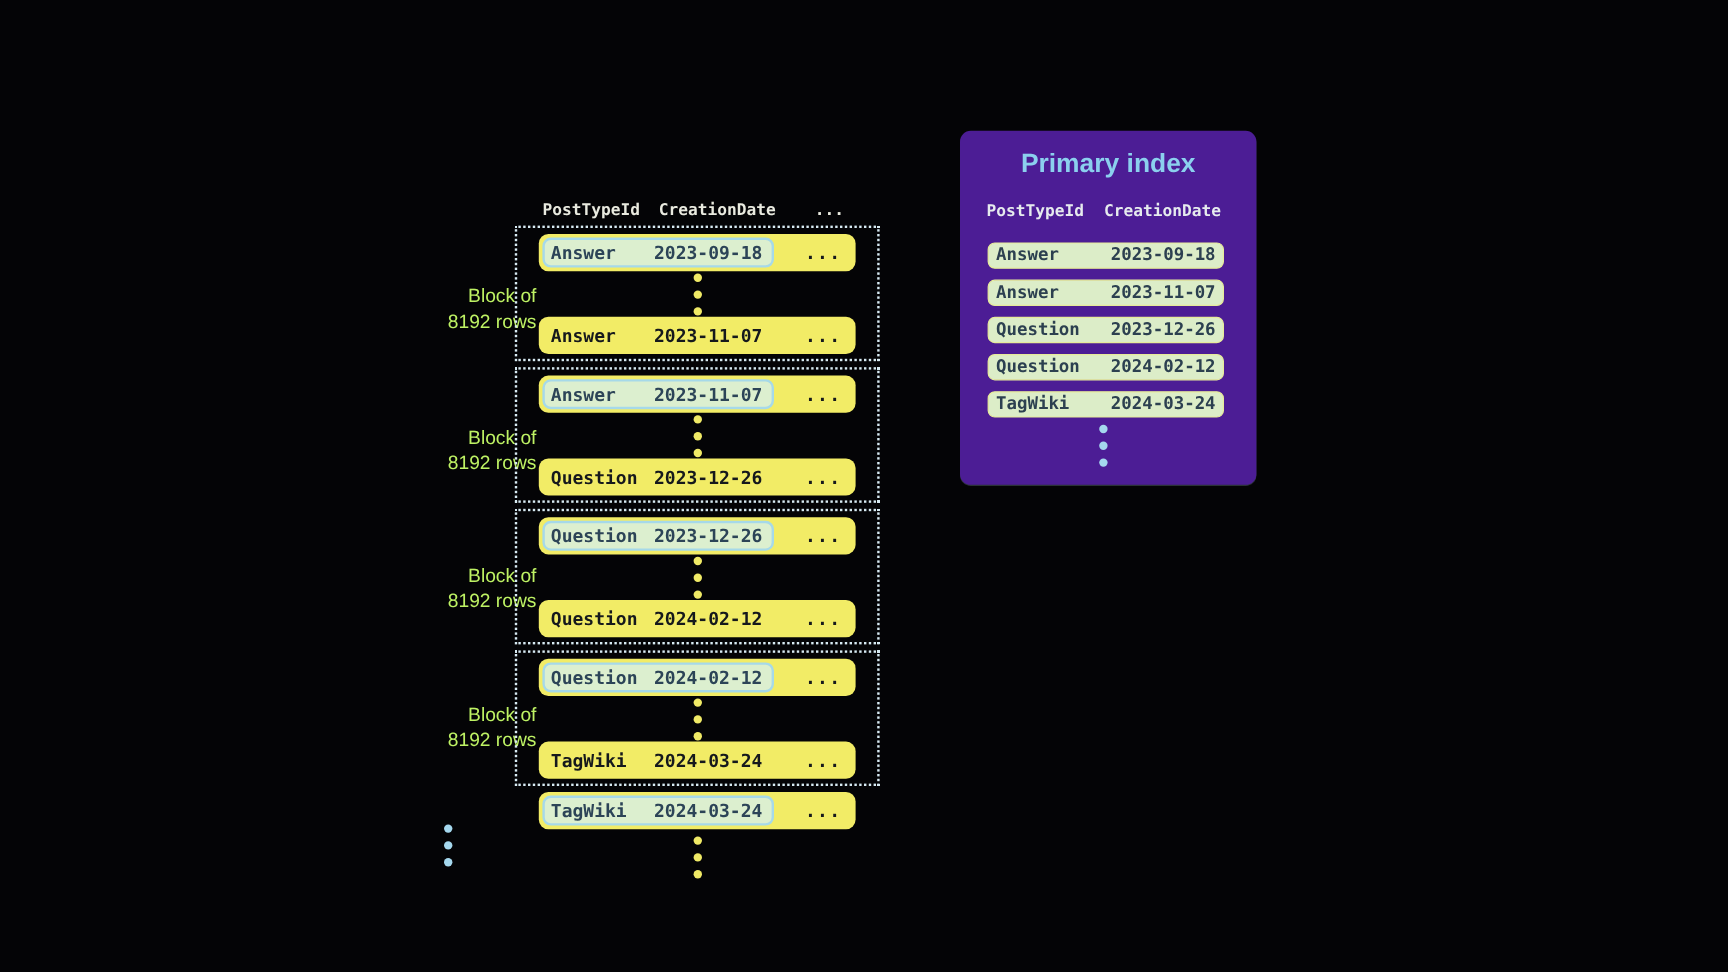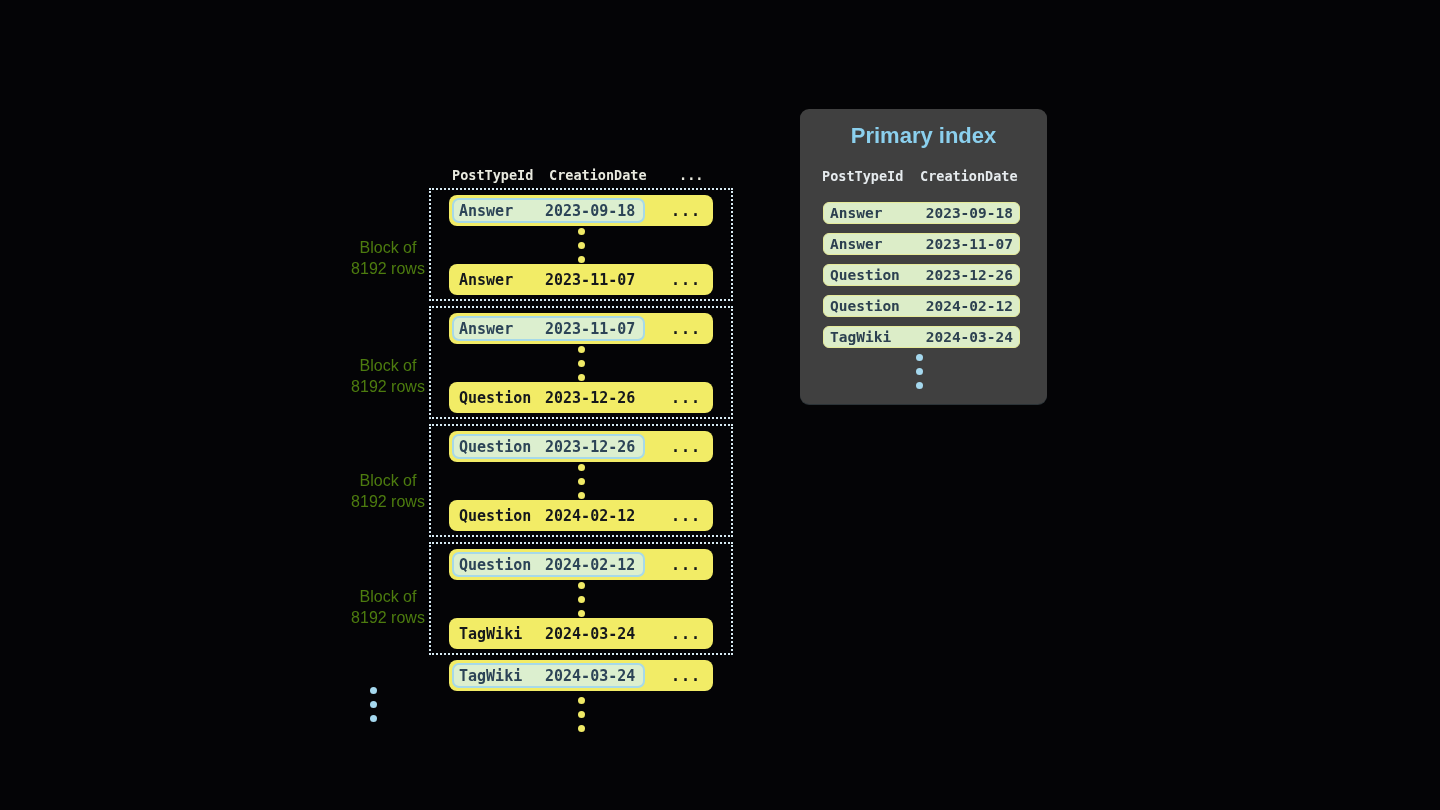--- a/index.html
+++ b/index.html
@@ -60,40 +60,40 @@
     color: #2c4457;
   }
   .hl-pill .type { width: 86px; }
 
   .dots { display: flex; flex-direction: column; align-items: center; gap: 7px; }
   .dots i { display: block; width: 7px; height: 7px; border-radius: 50%; }
   .dots.yellow i { background: #f0ea66; }
   .dots.blue i { background: #a5d8ee; }
 
   .block-label {
-    position: absolute; left: 318px; width: 140px;
-    text-align: center; color: #4d7c0f;
+    position: absolute; left: 307px; width: 140px;
+    text-align: right; color: #bef264;
     font-size: 16px; line-height: 21px; font-weight: 400;
   }
   .label-1 { top: 237px; }
   .label-2 { top: 355px; }
   .label-3 { top: 470px; }
   .label-4 { top: 586px; }
 
   .standalone-row { position: absolute; left: 449px; top: 660px; }
   .standalone-row .trow { width: 264px; }
   .yellow-tail-dots { position: absolute; left: 578px; top: 697px; }
   .blue-tail-dots  { position: absolute; left: 370px; top: 687px; }
 
   
   .panel {
     position: absolute; left: 800px; top: 109px;
     box-sizing: border-box;
     width: 247px; height: 295px;
-    background: #404040;
+    background: #4c1d95;
     border-radius: 9px;
     box-shadow: 0 1px 0 rgba(160,190,205,0.25);
   }
   .panel-title {
     position: absolute; top: 14px; left: 0; width: 100%;
     text-align: center; font-size: 22px; font-weight: 700; color: #8bd0ee;
   }
   .panel-headers {
     position: absolute; top: 59px; left: 0; width: 100%; height: 18px;
     font-family: "DejaVu Sans Mono", "Liberation Mono", monospace;

